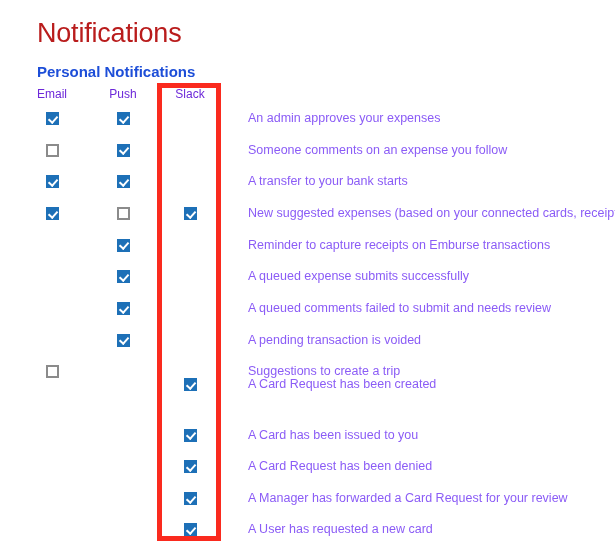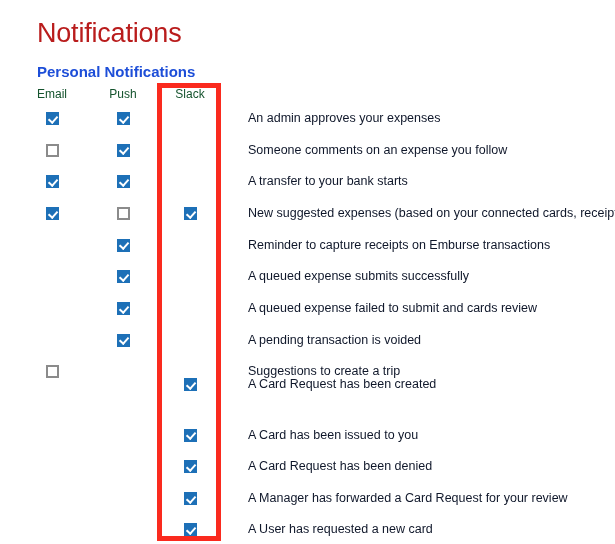--- a/index.html
+++ b/index.html
@@ -46,21 +46,21 @@
     color: #1d4ed8;
   }
 
   
   .col-header {
     position: absolute;
     top: 87px;
     font-size: 12px;
     font-weight: 400;
     line-height: 15px;
-    color: #14532d;
+    color: #6d28d9;
     text-align: center;
     width: 60px;
   }
   .col-header.email { left: 22px; }
   .col-header.push  { left: 93px; }
   .col-header.slack { left: 160px; }
 
   
   .highlight-box {
     position: absolute;
@@ -129,21 +129,21 @@
     border: 2px solid #8b8b8b;
   }
 
   .row-label {
     position: absolute;
     left: 248px;
     top: 0;
     font-size: 12.5px;
     line-height: 16px;
     font-weight: 400;
-    color: #0f172a;
+    color: #8b5cf6;
     white-space: nowrap;
   }
 </style>
 </head>
 <body>
 
 <div class="page">
 
   <div class="page-title">Notifications</div>
 
@@ -213,21 +213,21 @@
         </div>
         <div class="cell slack"></div>
         <div class="row-label">A queued expense submits successfully</div>
       </div>
       <div class="row" style="top: 299.9px;">
         <div class="cell email"></div>
         <div class="cell push">
           <span class="checkbox checked"></span>
         </div>
         <div class="cell slack"></div>
-        <div class="row-label">A queued expense failed to submit and cards review</div>
+        <div class="row-label">A queued comments failed to submit and needs review</div>
       </div>
       <div class="row" style="top: 331.55px;">
         <div class="cell email"></div>
         <div class="cell push">
           <span class="checkbox checked"></span>
         </div>
         <div class="cell slack"></div>
         <div class="row-label">A pending transaction is voided</div>
       </div>
       <div class="row" style="top: 363.2px;">

